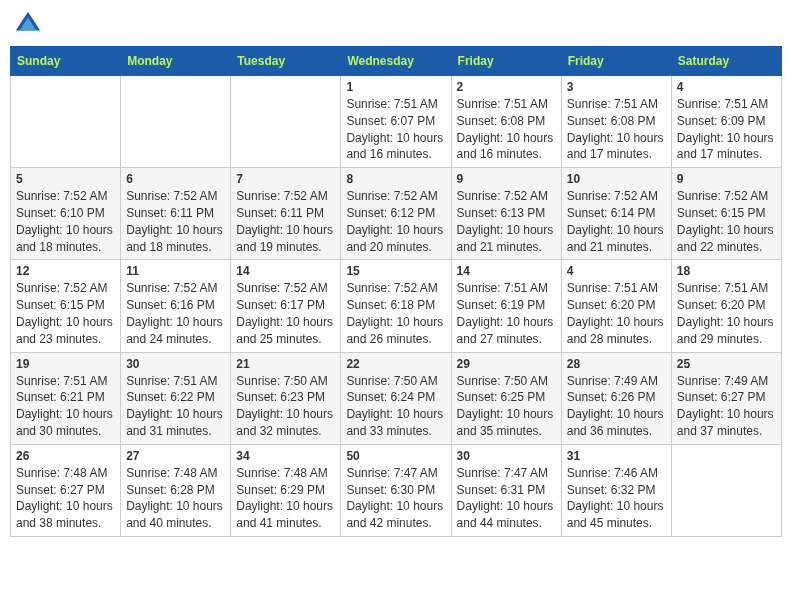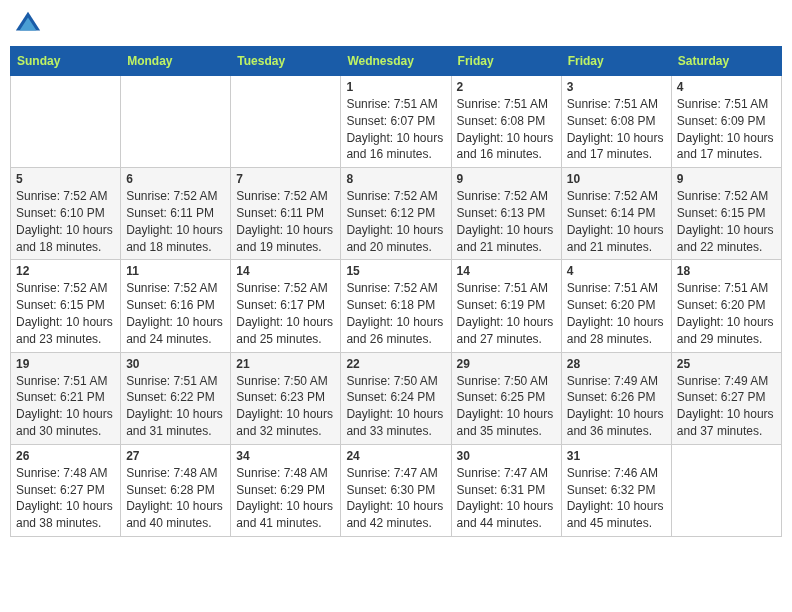--- a/index.html
+++ b/index.html
@@ -323,21 +323,21 @@
 and 40 minutes.</div>
         </td>
         <td>
           <div class="day-number">34</div>
           <div class="day-info" style="white-space: pre-line;">Sunrise: 7:48 AM
 Sunset: 6:29 PM
 Daylight: 10 hours
 and 41 minutes.</div>
         </td>
         <td>
-          <div class="day-number">24</div>
+          <div class="day-number">50</div>
           <div class="day-info" style="white-space: pre-line;">Sunrise: 7:47 AM
 Sunset: 6:30 PM
 Daylight: 10 hours
 and 42 minutes.</div>
         </td>
         <td>
           <div class="day-number">30</div>
           <div class="day-info" style="white-space: pre-line;">Sunrise: 7:47 AM
 Sunset: 6:31 PM
 Daylight: 10 hours

